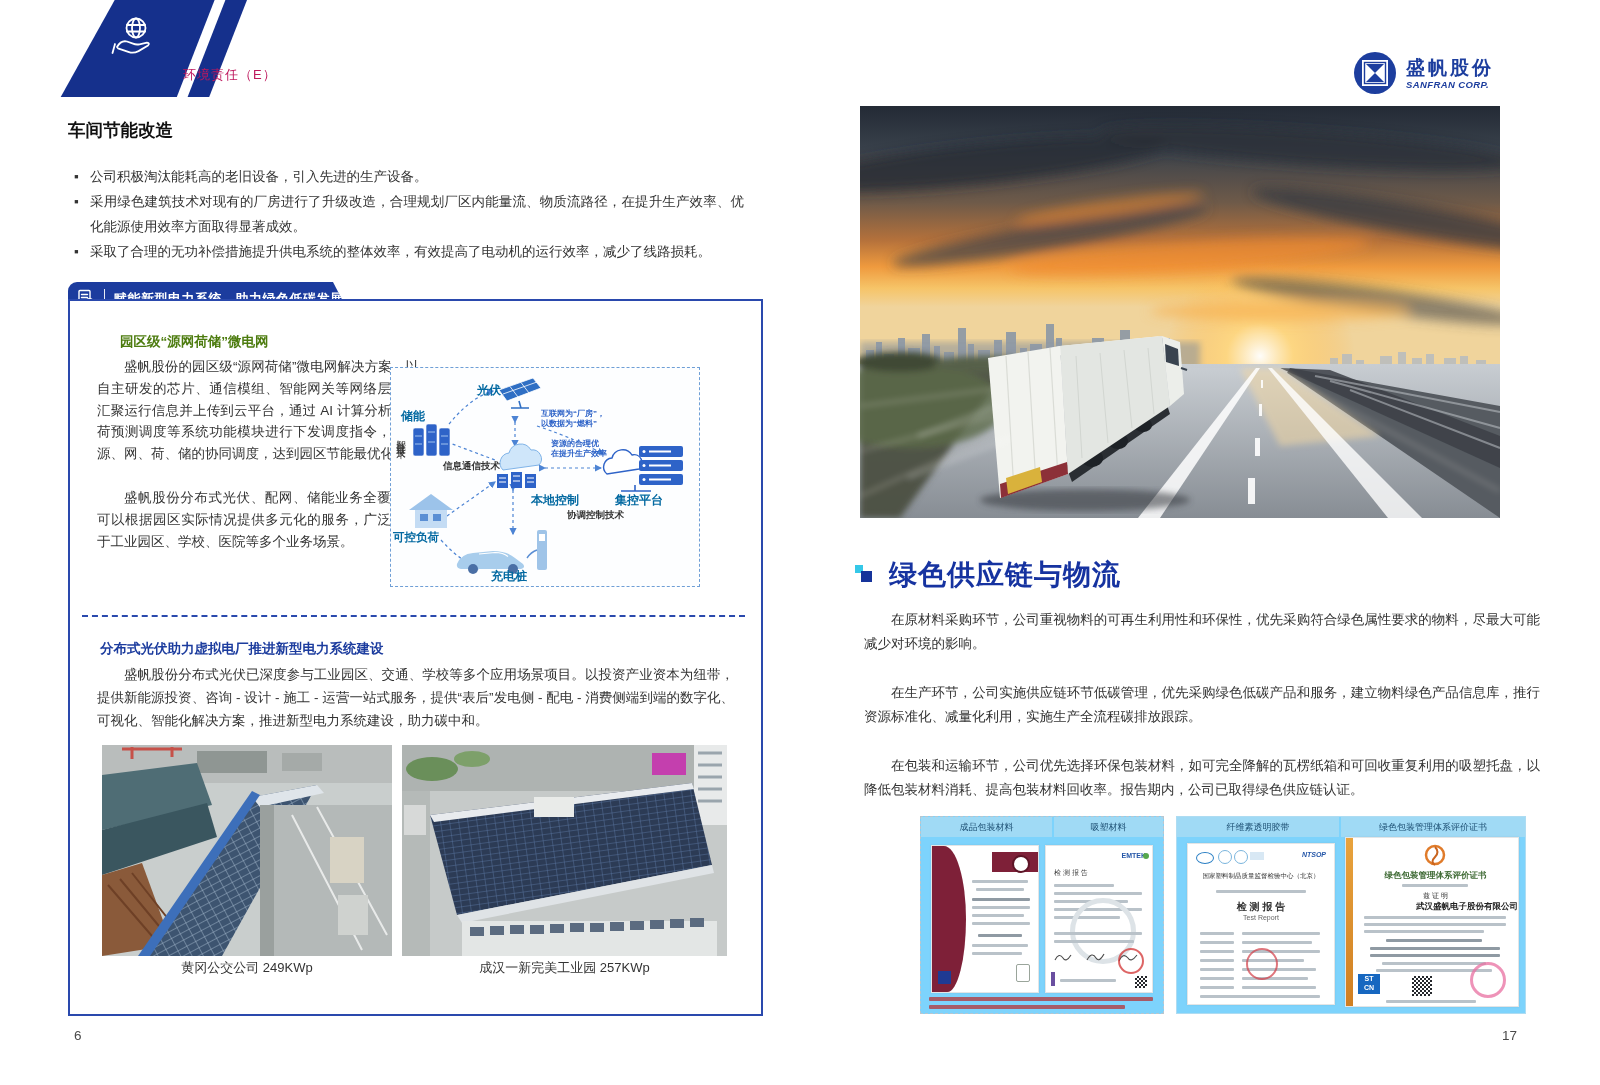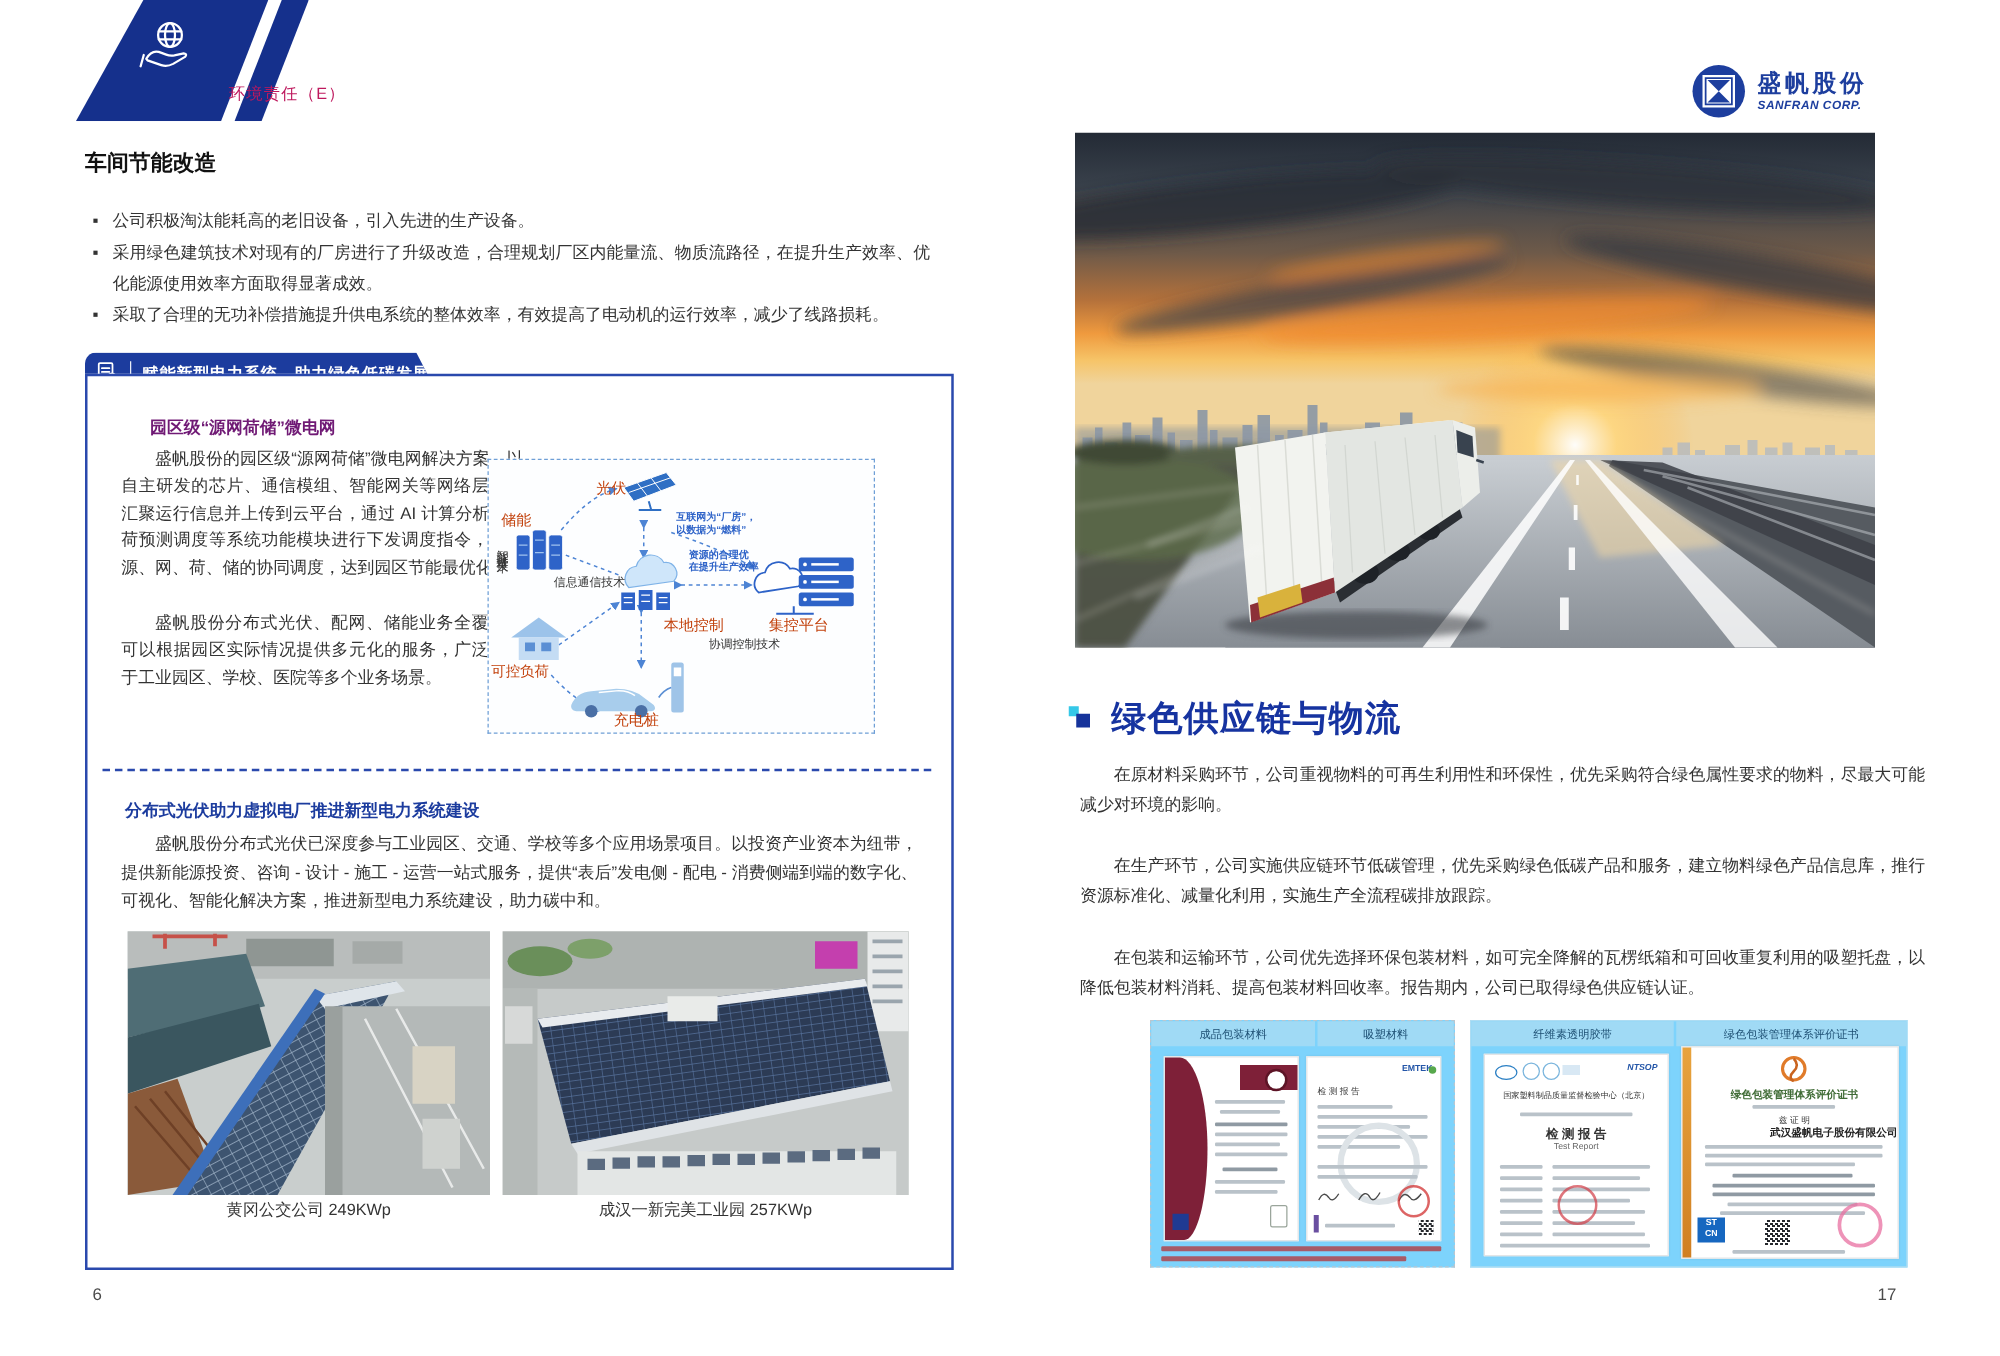--- a/index.html
+++ b/index.html
@@ -25,28 +25,28 @@
 
   
   .banner{left:68px;top:282px;width:282px;height:33px;background:#1c3c9e;border-radius:9px 2px 0 0;
      clip-path:polygon(0 0,calc(100% - 17px) 0,100% 100%,0 100%);
      display:flex;align-items:center;color:#fff;}
   .banner .bicon{width:36px;display:flex;justify-content:center;}
   .banner .vsep{width:1px;height:19px;background:#fff;opacity:.9;margin-right:9px;}
   .banner .btxt{font-size:13px;font-weight:700;letter-spacing:.5px;}
 
   .fbox{left:68px;top:299px;width:691px;height:713px;border:2px solid #2a49ad;background:#fff;}
-  .s1-head{left:50px;top:32px;font-size:13.5px;font-weight:700;color:#701a75;}
+  .s1-head{left:50px;top:32px;font-size:13.5px;font-weight:700;color:#4d7c0f;}
   .s1-paras{left:27px;top:55px;width:322px;font-size:13.5px;line-height:21.8px;text-align:justify;}
   .s1-paras p{margin:0 0 22px 0;text-indent:2em;}
 
   
   .diagram{left:320px;top:66px;width:308px;height:218px;border:1.5px dashed #6f9fd6;background:#fdfeff;}
-  .dg-label{position:absolute;font-weight:400;color:#c2410c;font-size:12px;white-space:nowrap;}
-  .dg-small{position:absolute;color:#333;font-size:9.5px;white-space:nowrap;}
+  .dg-label{position:absolute;font-weight:700;color:#0369a1;font-size:12px;white-space:nowrap;}
+  .dg-small{position:absolute;color:#333;font-size:9.5px;white-space:nowrap;font-weight:bold;}
   .dg-note{position:absolute;color:#2e63c8;font-size:8px;font-weight:700;white-space:nowrap;}
   .dg-vert{position:absolute;writing-mode:vertical-rl;text-orientation:upright;color:#333;
            font-size:9.5px;letter-spacing:2px;}
 
   .divider{left:12px;top:314px;width:663px;border-top:2px dashed #2a49ad;}
   .s2-head{left:30px;top:339px;font-size:13.5px;font-weight:700;color:#1c3c9e;}
   .s2-para{left:27px;top:362px;width:637px;font-size:13.5px;line-height:23px;text-align:justify;text-indent:2em;margin:0;}
 
   .photo{overflow:hidden;background:#cfd3d2;}
   .caption{top:658px;font-size:13px;color:#333;text-align:center;}

